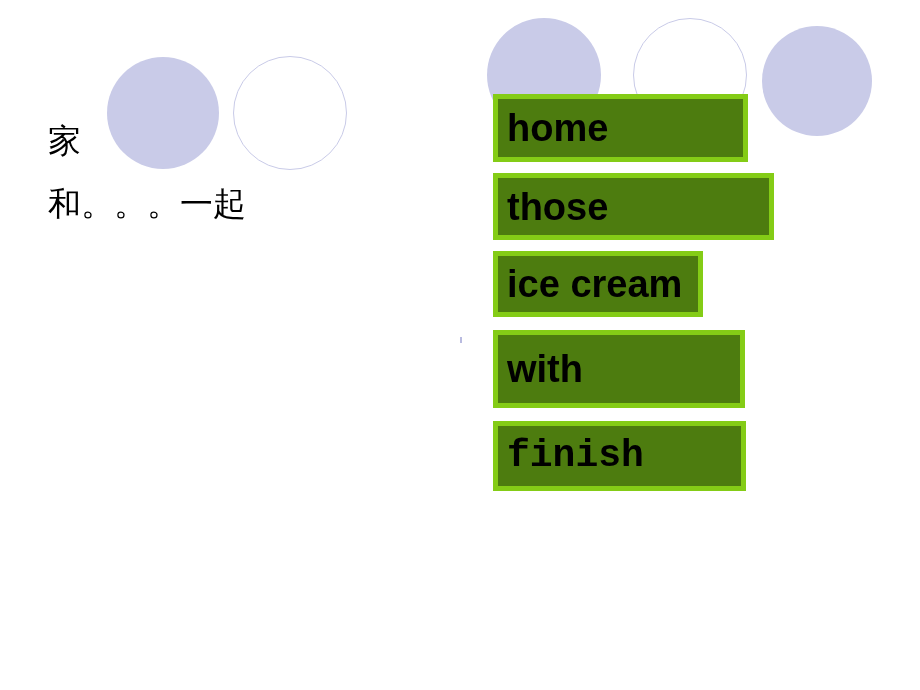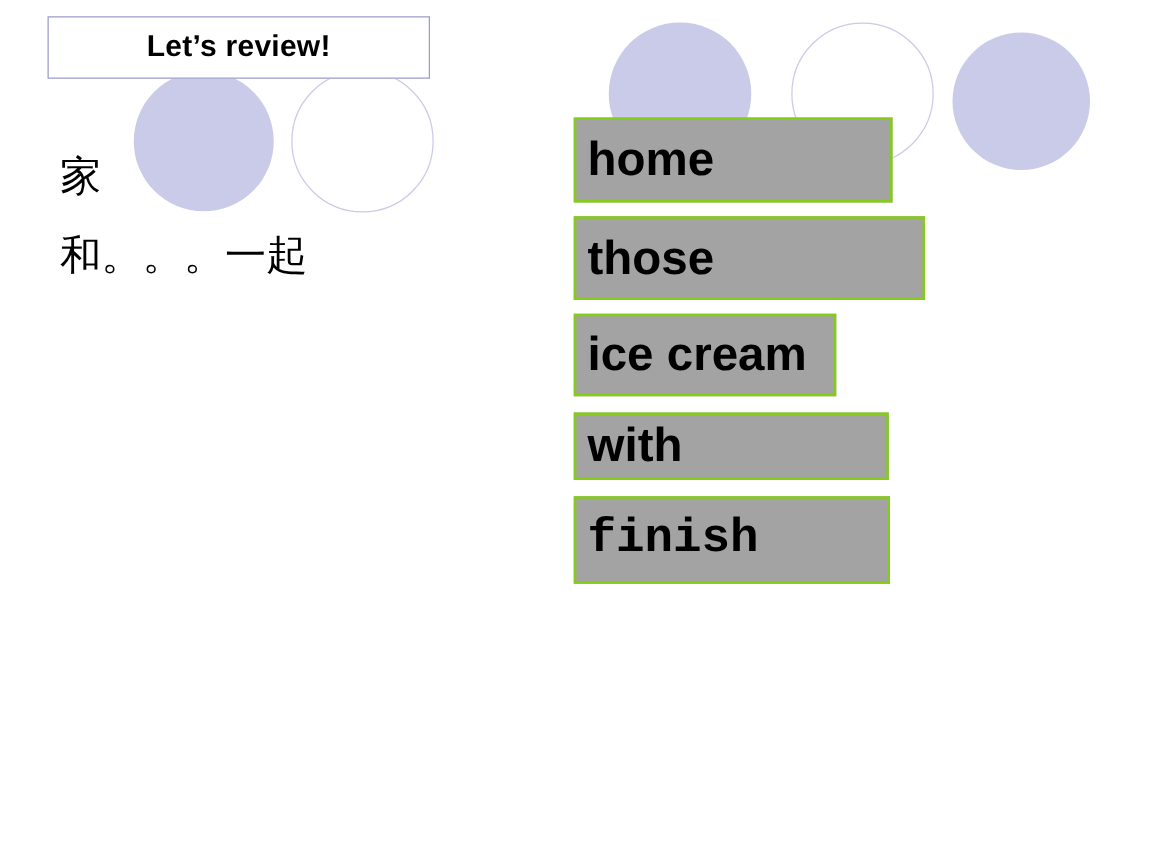--- a/index.html
+++ b/index.html
@@ -75,25 +75,26 @@
 
   
   .en-list {
     position: absolute;
     left: 459px;
     top: 94px;
     z-index: 6;
   }
   .en-box {
     box-sizing: border-box;
-    border: 2px solid #84cc16;
-    background: #a3a3a3;
+    border: 5px solid #84cc16;
+    background: #4d7c0f;
     display: flex;
     align-items: center;
     padding-left: 9px;
+    margin-left: 34px;
   }
   .en-text {
     font-size: 38px;
     font-weight: bold;
     color: #000000;
     line-height: 1;
   }
 
   .tiny-mark {
     position: absolute;
@@ -109,42 +110,39 @@
 
 <div class="slide">
 
   <div class="circle filled" style="left:107px; top:57px; width:112px; height:112px;"></div>
   <div class="circle outline" style="left:233px; top:56px; width:114px; height:114px;"></div>
 
   <div class="circle filled" style="left:487px; top:18px; width:114px; height:114px;"></div>
   <div class="circle outline" style="left:633px; top:18px; width:114px; height:114px;"></div>
   <div class="circle filled" style="left:762px; top:26px; width:110px; height:110px;"></div>
 
-  <div class="title-box">
-    <span class="title-text">Let’s review!</span>
-  </div>
 
   <div class="cn-list">
     <div class="cn-item">家</div>
     <div class="cn-item">和。。。一起</div>
   </div>
 
   <div class="tiny-mark"></div>
 
   <div class="en-list">
     <div class="en-box" style="width:255px; height:68px; margin-bottom:11px;">
       <span class="en-text">home</span>
     </div>
     <div class="en-box" style="width:281px; height:67px; margin-bottom:11px;">
       <span class="en-text">those</span>
     </div>
     <div class="en-box" style="width:210px; height:66px; margin-bottom:13px;">
       <span class="en-text">ice cream</span>
     </div>
-    <div class="en-box" style="width:252px; height:54px; margin-bottom:13px;">
+    <div class="en-box" style="width:252px; height:78px; margin-bottom:13px;">
       <span class="en-text">with</span>
     </div>
     <div class="en-box" style="width:253px; height:70px;font-family:Liberation Mono, monospace;">
       <span class="en-text">finish</span>
     </div>
   </div>
 
 </div>
 
 </body></html>

